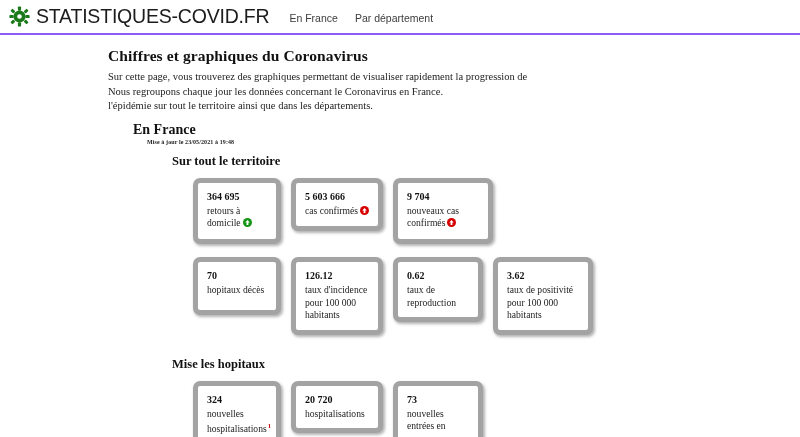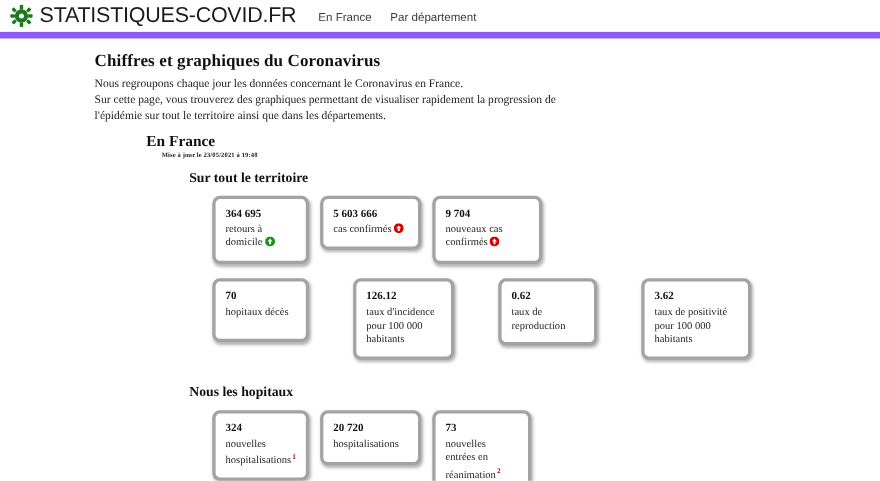--- a/index.html
+++ b/index.html
@@ -15,21 +15,21 @@
   }
 
   
   .site-header {
     position: relative;
     height: 35px;
     display: flex;
     align-items: center;
     padding-left: 9px;
     background: #ffffff;
-    border-bottom: 6px solid #8b5cf6;
+    border-bottom: 2px solid #8b5cf6;
   }
   .brand {
     display: flex;
     align-items: center;
     gap: 6px;
     text-decoration: none;
     color: #1a1a1a;
   }
   .brand-icon { width: 21px; height: 21px; display: block; }
   .brand-text {
@@ -54,21 +54,21 @@
     text-decoration: none;
     white-space: nowrap;
   }
 
   
   .content {
     position: relative;
     padding: 0;
   }
   .intro-block {
-    margin-left: 86px;
+    margin-left: 108px;
     padding-top: 12px;
   }
   .page-title {
     font-family: "Liberation Serif", serif;
     font-size: 15.5px;
     font-weight: bold;
     margin: 0 0 5px 0;
     letter-spacing: 0.1px;
     color: #111;
   }
@@ -102,26 +102,26 @@
   }
   .section-title.hospitals { margin-top: 22px; }
 
   
   .card-row {
     display: flex;
     margin-left: 193px;
     margin-top: 9px;
     align-items: flex-start;
   }
-  .card-row.row-2 { margin-top: 13px; gap: 30px; }
+  .card-row.row-2 { margin-top: 13px; }
   .card-row.row-3 { margin-top: 9px; }
 
   .stat-card {
     background: #ffffff;
-    border: 3px solid #a3a3a3;
+    border: 5px solid #a3a3a3;
     border-radius: 7px;
     box-shadow: 1.5px 2px 3px rgba(0,0,0,0.30);
     padding: 7px 9px 8px 9px;
     width: 96px;
     min-height: 49px;
     margin-right: 10px;
     flex: 0 0 auto;
   }
   .card-row.row-2 .stat-card { min-height: 58px; }
   .card-row.row-3 .stat-card { min-height: 50px; }
@@ -184,22 +184,22 @@
   <nav class="main-nav">
     <a class="nav-link" href="#">En France</a>
     <a class="nav-link" href="#">Par département</a>
   </nav>
 </header>
 
 <main class="content">
 
   <div class="intro-block">
     <h1 class="page-title">Chiffres et graphiques du Coronavirus</h1>
+    <p class="intro-line">Sur cette page, vous trouverez des graphiques permettant de visualiser rapidement la progression de</p>
     <p class="intro-line">Nous regroupons chaque jour les données concernant le Coronavirus en France.</p>
-    <p class="intro-line">Sur cette page, vous trouverez des graphiques permettant de visualiser rapidement la progression de</p>
     <p class="intro-line">l'épidémie sur tout le territoire ainsi que dans les départements.</p>
   </div>
 
   <h2 class="region-title">En France</h2>
   <div class="updated">Mise à jour le 23/05/2021 à 19:48</div>
 
   <h3 class="section-title">Sur tout le territoire</h3>
 
   <div class="card-row row-1">
     <div class="stat-card w-a">
@@ -243,21 +243,21 @@
     <div class="stat-card w-c">
       <div class="stat-value">0.62</div>
       <div class="stat-label">taux de reproduction</div>
     </div>
     <div class="stat-card w-d">
       <div class="stat-value">3.62</div>
       <div class="stat-label">taux de positivité pour 100 000 habitants</div>
     </div>
   </div>
 
-  <h3 class="section-title hospitals">Nous les hopitaux</h3>
+  <h3 class="section-title hospitals">Mise les hopitaux</h3>
 
   <div class="card-row row-3">
     <div class="stat-card w-a">
       <div class="stat-value">324</div>
       <div class="stat-label">
         <span>nouvelles hospitalisations</span><sup class="fn-marker">1</sup>
       </div>
     </div>
     <div class="stat-card w-b">
       <div class="stat-value">20 720</div>

